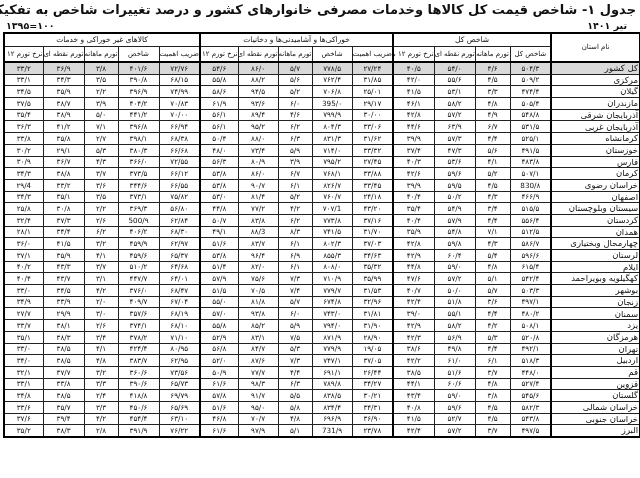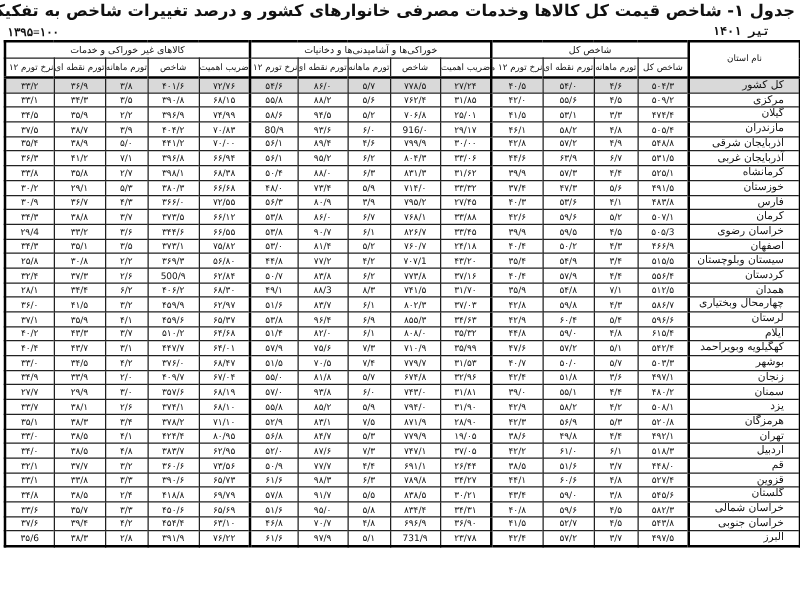--- a/index.html
+++ b/index.html
@@ -1,25 +1,25 @@
 <!DOCTYPE html>
 <html><head>
 <meta charset="utf-8">
 <style>
   html, body { margin:0; padding:0; background:#ffffff; }
   body { width:640px; height:478px; overflow:hidden; font-family:"DejaVu Sans", sans-serif; color:#111; position:relative; }
   .title { position:absolute; right:4px; top:2px; font-size:13px; font-weight:bold; direction:rtl; white-space:nowrap; }
-  .subtitle-r { position:absolute; right:24px; top:20px; font-size:9.5px; font-weight:bold; direction:rtl;font-family:Liberation Mono, monospace; }
-  .subtitle-l { position:absolute; left:6px; top:20px; font-size:9.5px; font-weight:bold; direction:rtl;font-family:Liberation Serif, serif; }
+  .subtitle-r { position:absolute; right:13px; top:20px; font-size:9.5px; font-weight:bold; direction:rtl; }
+  .subtitle-l { position:absolute; left:6px; top:20px; font-size:9.5px; font-weight:bold; direction:rtl; }
   table { position:absolute; left:3px; top:32px; width:633px; border-collapse:collapse; direction:rtl; table-layout:fixed; border:2px solid #000; }
   th, td { border:1px solid #222; text-align:center; padding:0; font-size:7.2px; line-height:1; overflow:hidden; white-space:nowrap; }
   th { font-weight:normal; font-size:7px; height:14px; }
   th.group { height:12px; font-size:7.5px; }
   td { height:10.7px; }
-  td.prov { text-align:right; padding-right:12px; font-size:8.5px; }
+  td.prov { text-align:right; padding-right:1px; font-size:8.5px; }
   tr.total td { background:#d9d9d9; }
   .thick-l { border-left:2px solid #000 !important; }
   .thick-b { border-bottom:2px solid #000 !important; }
 </style>
 </head>
 <body>
 
 <div class="title">جدول ۱- شاخص قیمت کل کالاها وخدمات مصرفی خانوارهای کشور و درصد تغییرات شاخص به تفکیک استان(درصد)</div>
 <div class="subtitle-r">تیر ۱۴۰۱</div>
 <div class="subtitle-l">۱۰۰=۱۳۹۵</div>
@@ -118,24 +118,24 @@
         <td>۳۵/۹</td>
         <td>۳۴/۵</td>
       </tr>
       <tr>
         <td class="prov thick-l">مازندران</td>
         <td>۵۰۵/۴</td>
         <td>۴/۸</td>
         <td>۵۸/۲</td>
         <td class="thick-l">۴۶/۱</td>
         <td>۲۹/۱۷</td>
-        <td>916/۰</td>
+        <td>395/۰</td>
         <td>۶/۰</td>
         <td>۹۳/۶</td>
-        <td class="thick-l">80/۹</td>
+        <td class="thick-l">۶۱/۹</td>
         <td>۷۰/۸۳</td>
         <td>۴۰۴/۲</td>
         <td>۳/۹</td>
         <td>۳۸/۷</td>
         <td>۳۷/۵</td>
       </tr>
       <tr>
         <td class="prov thick-l">آذربایجان شرقی</td>
         <td>۵۴۸/۸</td>
         <td>۴/۹</td>
@@ -232,21 +232,21 @@
         <td>۸۶/۰</td>
         <td class="thick-l">۵۳/۸</td>
         <td>۶۶/۱۲</td>
         <td>۳۷۳/۵</td>
         <td>۳/۷</td>
         <td>۳۸/۸</td>
         <td>۳۴/۳</td>
       </tr>
       <tr>
         <td class="prov thick-l">خراسان رضوی</td>
-        <td>۵۰۵/3</td>
+        <td>830/۸</td>
         <td>۴/۵</td>
         <td>۵۹/۵</td>
         <td class="thick-l">۳۹/۹</td>
         <td>۳۳/۴۵</td>
         <td>۸۲۶/۷</td>
         <td>۶/۱</td>
         <td>۹۰/۷</td>
         <td class="thick-l">۵۳/۸</td>
         <td>۶۶/۵۵</td>
         <td>۳۴۴/۶</td>
@@ -602,16 +602,16 @@
         <td class="thick-l">۴۲/۴</td>
         <td>۲۳/۷۸</td>
         <td>731/۹</td>
         <td>۵/۱</td>
         <td>۹۷/۹</td>
         <td class="thick-l">۶۱/۶</td>
         <td>۷۶/۲۲</td>
         <td>۳۹۱/۹</td>
         <td>۲/۸</td>
         <td>۳۸/۳</td>
-        <td>۳۵/6</td>
+        <td>۳۵/۲</td>
       </tr>
     </tbody>
 </table>
 
 </body></html>

